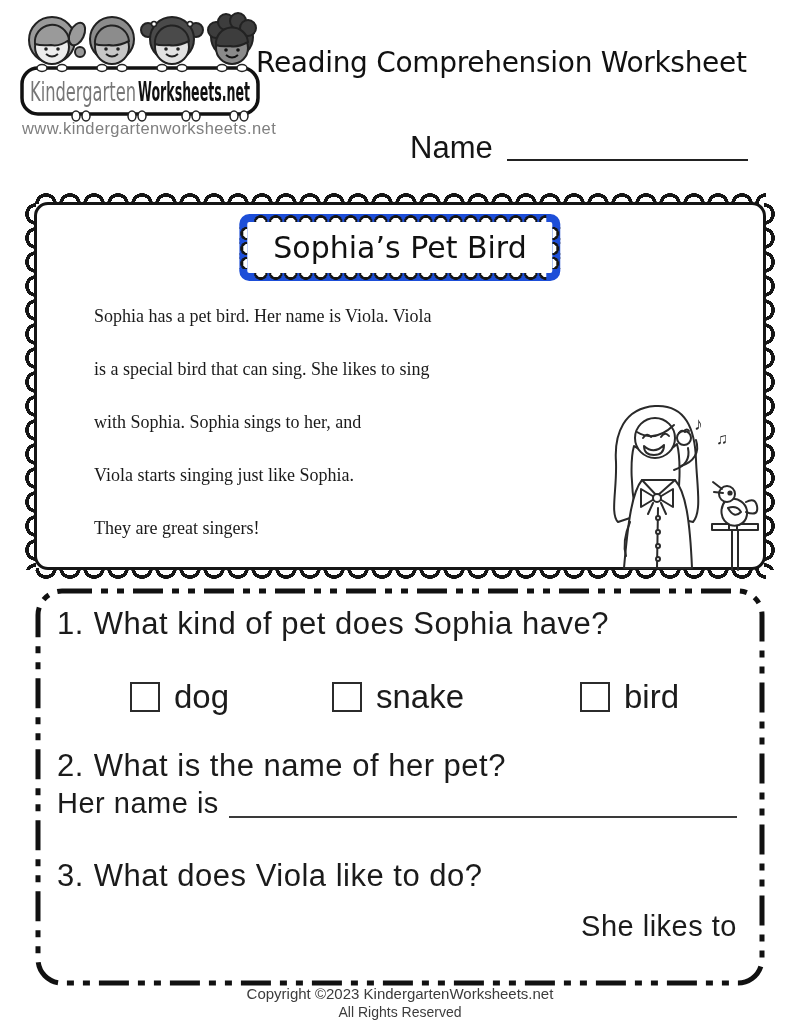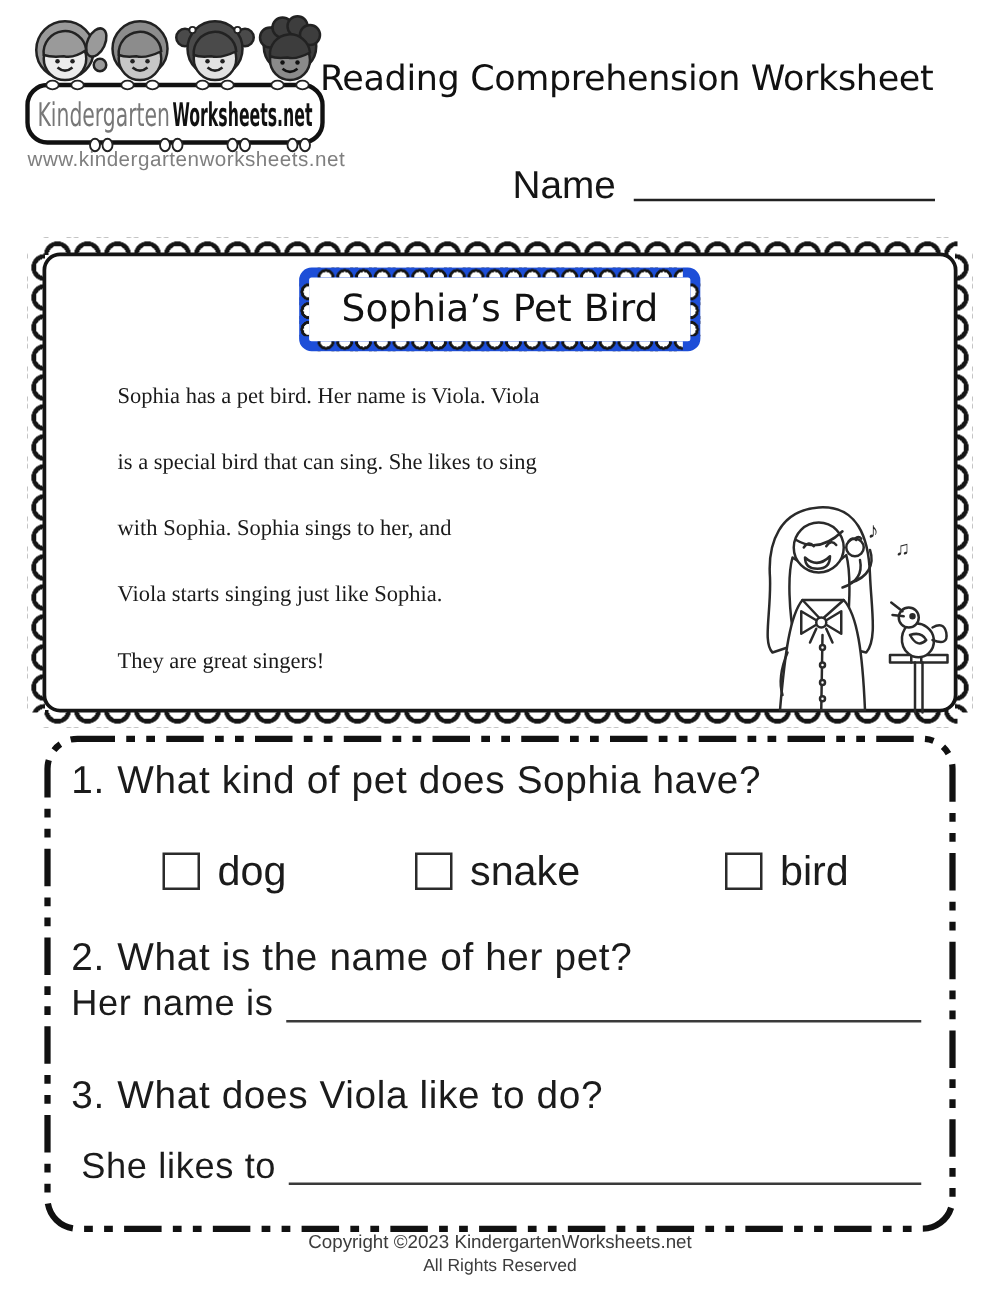--- a/index.html
+++ b/index.html
@@ -66,21 +66,21 @@
   #q3 { top:270px; }
   #options-row { position:absolute; left:0; top:66px; width:100%; height:44px; }
   .option { position:absolute; display:flex; align-items:center;margin-top:24px; }
   .option .box { width:30px; height:30px; border:2px solid #2b2b2b; background:#fff; margin-right:14px; flex:none; cursor:pointer; }
   .option .lbl { font-size:33px; color:#1b1b1b; }
   #opt-dog   { left:95px; }
   #opt-snake { left:297px; }
   #opt-bird  { left:528px;padding-left:17px; }
   .answer-row { position:absolute; left:22px; right:28px; display:flex; align-items:flex-end; }
   #answer2 { top:192px; }
-  #answer3 { top:322px; left:30px; }
+  #answer3 { top:322px; left:30px;flex-direction:column; }
   .answer-prefix { font-size:29px; letter-spacing:.5px; color:#1b1b1b; white-space:nowrap; }
   .answer-line { flex:1; border-bottom:2px solid #3a3a3a; height:38px; margin-left:10px; margin-bottom:2px; }
 
   
   #footer { position:absolute; left:0; right:0; top:985px; text-align:center; color:#3c3c3c; }
   #footer .c1 { font-size:15px; }
   #footer .c2 { font-size:14px; margin-top:2px; }
 </style>
 </head>
 <body>

